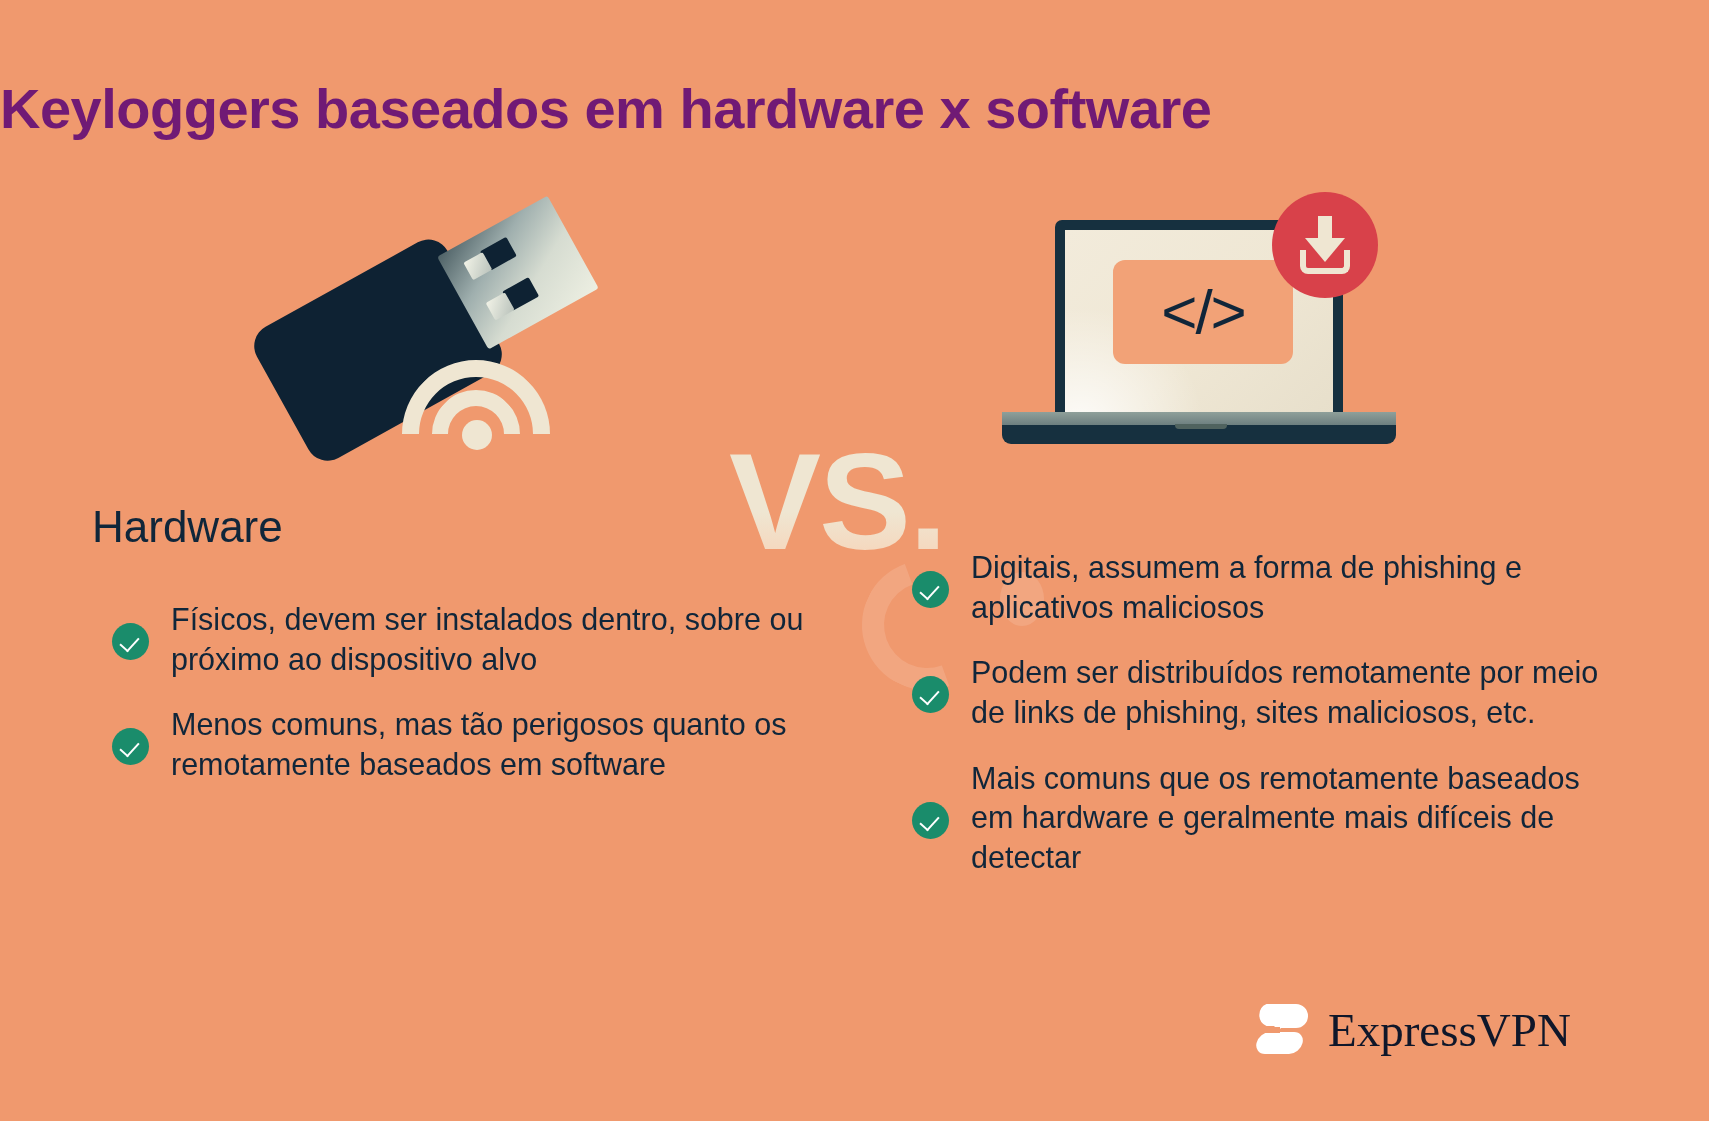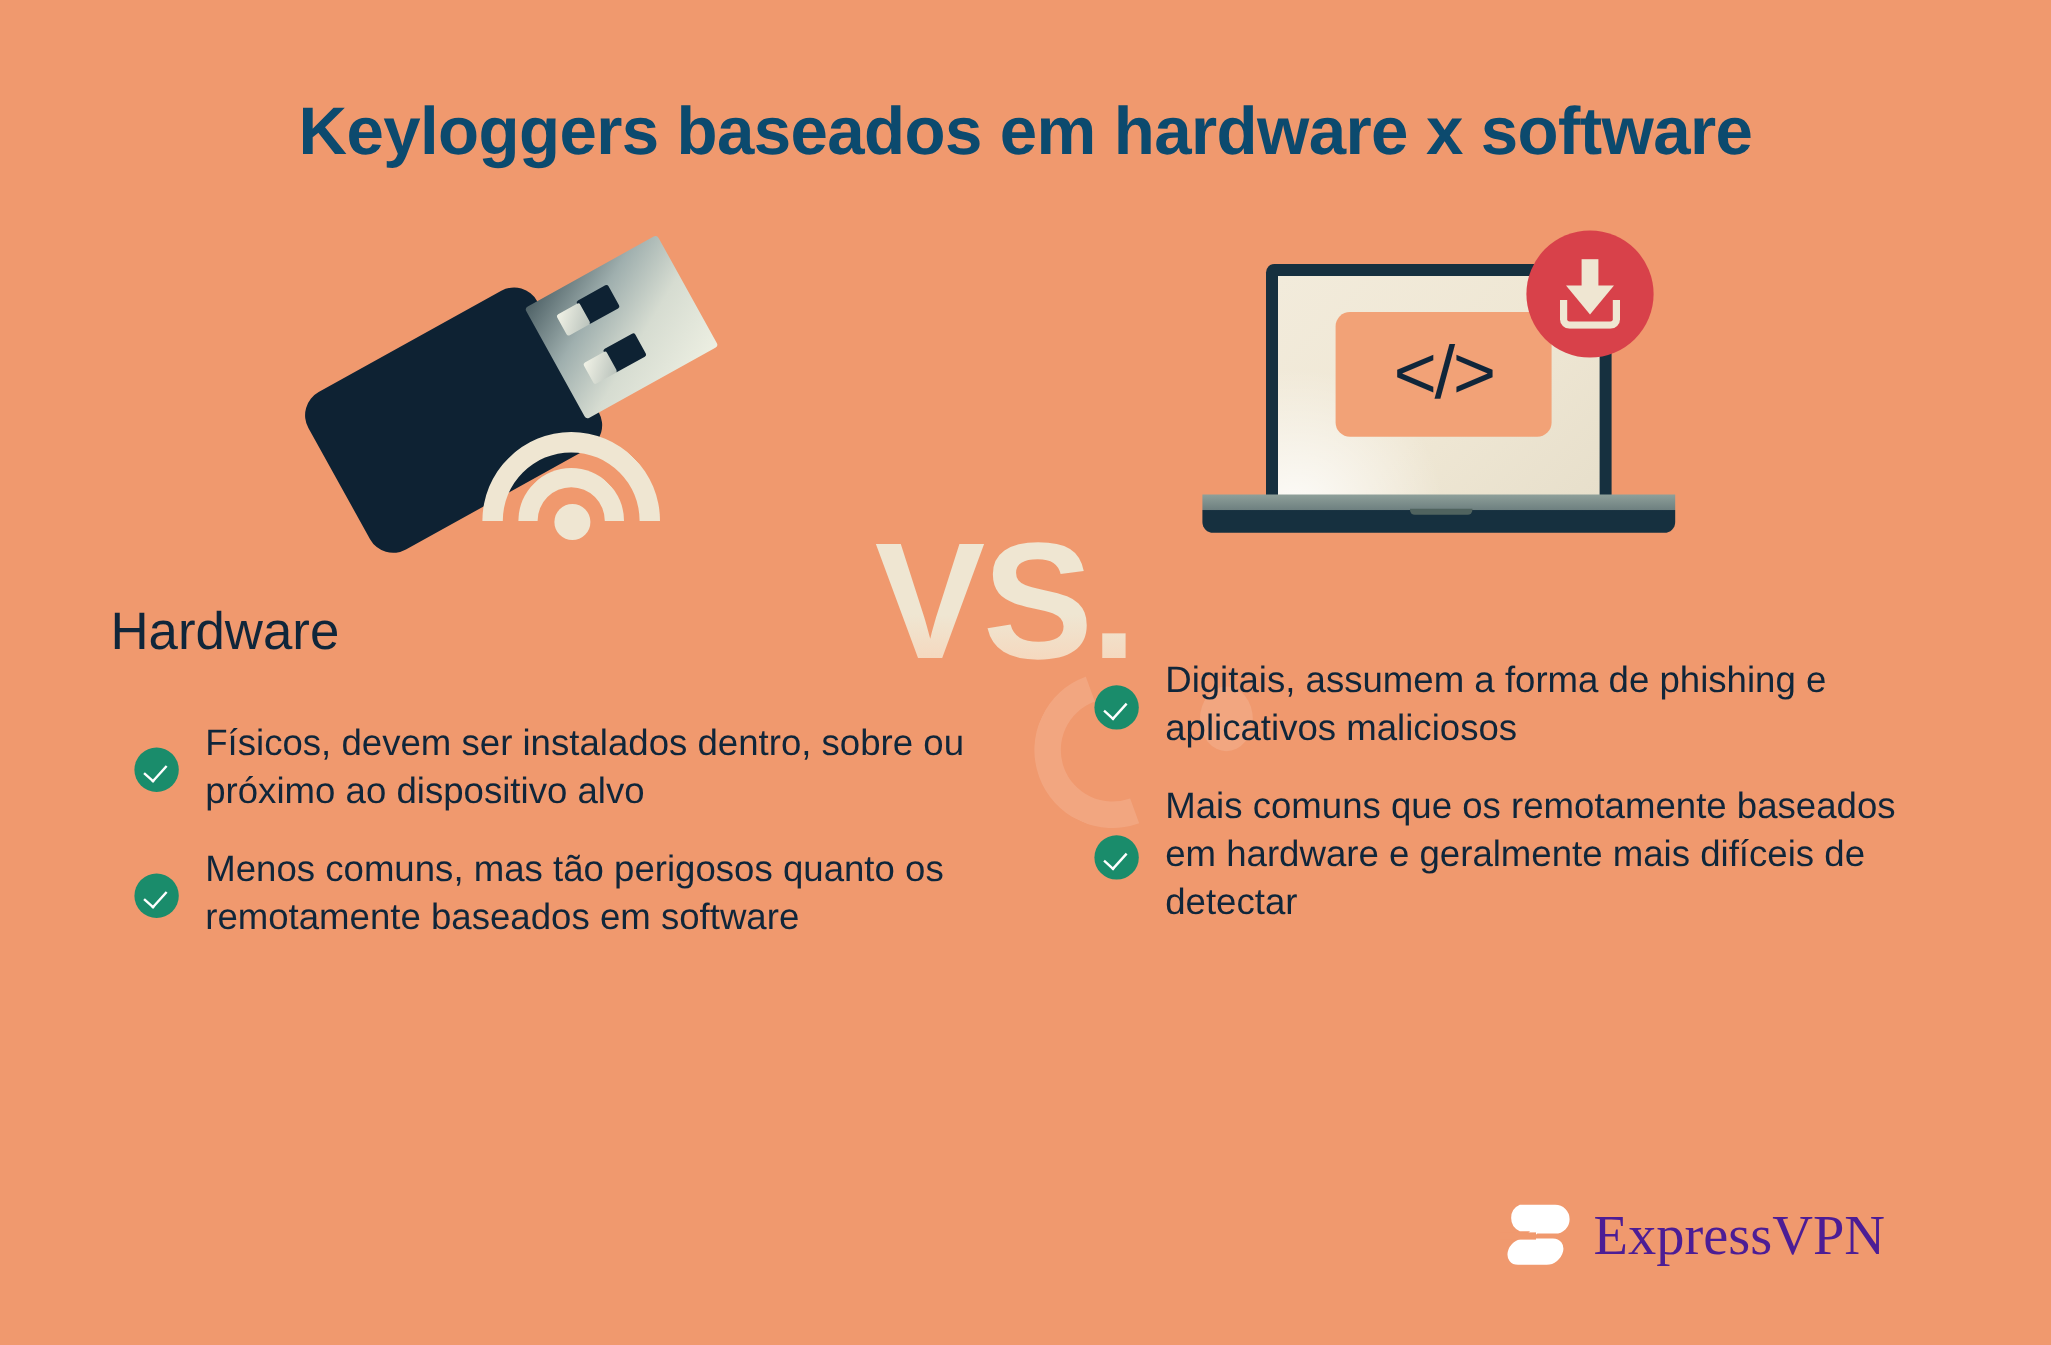--- a/index.html
+++ b/index.html
@@ -47,24 +47,24 @@
     border-radius: 50%;
     background: rgba(255,255,255,0.13);
   }
 
   
   .title {
     position: absolute;
     left: 0;
     right: 0;
     top: 76px;
-    text-align: center;
+    text-align: left;
     font-size: 56px;
     font-weight: bold;
-    color: #0c4a6e;
+    color: #701a75;
     letter-spacing: -0.5px;
     white-space: nowrap;
   }
 
   
   .vs-word {
     position: absolute;
     left: 729px;
     top: 432px;
     font-size: 138px;
@@ -350,21 +350,21 @@
     gap: 14px;
   }
   .logo-mark {
     width: 66px;
     height: 56px;
     position: relative;
   }
   .logo-text {
     font-family: "Liberation Serif", serif;
     font-size: 47px;
-    color: #4c1d95;
+    color: #0f172a;
     letter-spacing: 0px;
     line-height: 1;
   }
 </style>
 </head>
 <body>
 
 <div id="infographic">
 
   <div class="deco deco-arc"></div>
@@ -433,20 +433,24 @@
     </div>
 
 
     <ul class="bullets">
       <li class="bullet">
         <span class="check-badge"></span>
         <span class="bullet-text">Digitais, assumem a forma de phishing e aplicativos maliciosos</span>
       </li>
       <li class="bullet">
         <span class="check-badge"></span>
+        <span class="bullet-text">Podem ser distribuídos remotamente por meio de links de phishing, sites maliciosos, etc.</span>
+      </li>
+      <li class="bullet">
+        <span class="check-badge"></span>
         <span class="bullet-text">Mais comuns que os remotamente baseados em hardware e geralmente mais difíceis de detectar</span>
       </li>
     </ul>
   </div>
 
   <div class="logo">
     <div class="logo-mark">
       <svg width="66" height="56" viewBox="0 0 66 56" aria-hidden="true">
         <path fill="#FFFFFF" d="M18.5 2 H48 a12 12 0 0 1 0 24 H33 l-7 7 h-8 l9-9 H18.5 a12 12 0 0 1 0-22 Z"></path>
         <path fill="#FFFFFF" d="M8 30 H44 a11 11 0 0 1 0 22 H20 a11 11 0 0 1 0-22 Z" transform="skewX(-13) translate(9,0)"></path>

